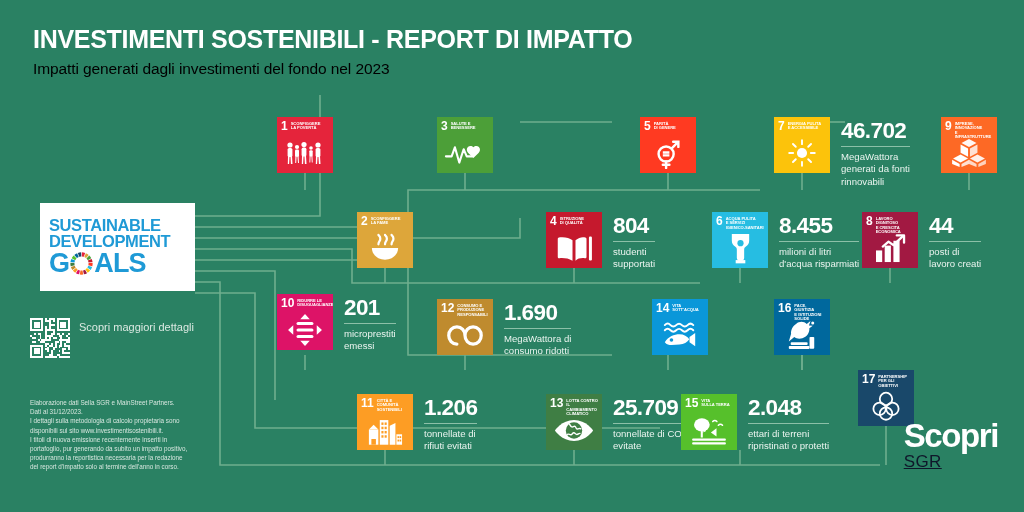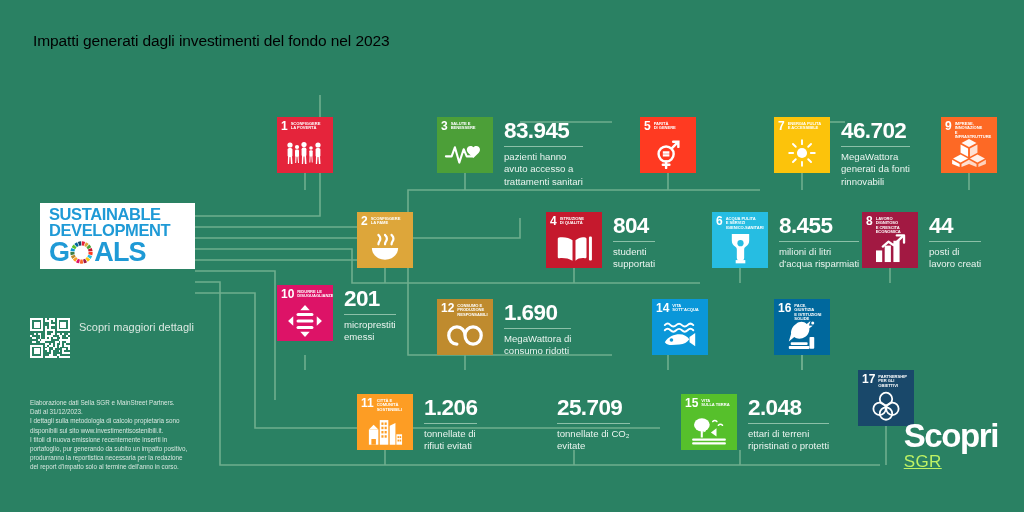--- a/index.html
+++ b/index.html
@@ -21,21 +21,21 @@
     font-size:25px; font-weight:bold; letter-spacing:-0.3px;
     line-height:1.1; white-space:nowrap;
   }
   .h-sub{
     font-size:15.5px; font-weight:normal; margin-top:6px;
     letter-spacing:-0.1px; color:#000000; white-space:nowrap;
   }
 
   
   .sdgbox{
-    position:absolute; left:40px; top:203px; width:155px; height:66px;
+    position:absolute; left:40px; top:203px; width:155px; height:88px;
     background:#ffffff; z-index:6;
     display:flex; flex-direction:column; justify-content:center;
     padding:6px 0 6px 9px;
   }
   .sdg-l1,.sdg-l2{ color:#1f9ad6; font-weight:bold; font-size:16.5px; line-height:16px; letter-spacing:-0.4px;}
   .sdg-l3{ color:#1f9ad6; font-weight:bold; font-size:27px; line-height:27px; letter-spacing:-0.8px;
            display:flex; align-items:center; margin-top:1px;}
   .sdg-wheel{ display:inline-block; width:23px; height:23px; margin:0 1px; position:relative; }
 
   
@@ -46,21 +46,21 @@
   
   .foot{
     position:absolute; left:30px; top:398px; width:180px; z-index:6;
     font-size:6.3px; line-height:9.2px; color:#d7e7df;
   }
   .foot p{ margin:0; }
 
   
   .sella{ position:absolute; right:26px; top:420px; z-index:6; text-align:left; }
   .sella-main{ font-size:33px; font-weight:bold; letter-spacing:-1.4px; line-height:32px;}
-  .sella-sub{ font-size:17px; letter-spacing:0.4px; line-height:18px; margin-top:1px; color:#bef264;text-decoration:underline;}
+  .sella-sub{ font-size:17px; letter-spacing:0.4px; line-height:18px; margin-top:1px; color:#0f172a;text-decoration:underline;}
 
   
   .item{ position:absolute; z-index:4; display:flex; align-items:flex-start; }
   .tile{
     width:56px; height:56px; flex:0 0 56px; position:relative;
     padding:4px 4px 0 4px; color:#fff; overflow:hidden;
   }
   .tile-head{ display:flex; align-items:flex-start; gap:3px; height:16px;}
   .tile-num{ font-size:12px; font-weight:bold; line-height:11px; }
   .tile-lbl{
@@ -115,20 +115,21 @@
 
       <path d="M385 450 V465"></path>
       <path d="M574 450 V465"></path>
       <path d="M740 450 V465"></path>
 
       <path d="M802 355 V370"></path>
     </g>
   </svg>
 
   <div class="header">
+    <div class="h-title">INVESTIMENTI SOSTENIBILI - REPORT DI IMPATTO</div>
     <div class="h-sub">Impatti generati dagli investimenti del fondo nel 2023</div>
   </div>
 
   <div class="sdgbox">
     <div class="sdg-l1">SUSTAINABLE</div>
     <div class="sdg-l2">DEVELOPMENT</div>
     <div class="sdg-l3">
       <span>G</span>
       <span class="sdg-wheel">
         <svg viewBox="0 0 48 48" width="23" height="23">
@@ -448,27 +449,20 @@
             <span class="tile-lbl" style="white-space: pre-line;">SALUTE E
 BENESSERE</span>
           </div>
           <div class="tile-ico">
             <svg viewBox="0 0 44 26" width="42" height="25" fill="none">
               <path d="M2 16h6l3.4-9.5 4.6 16 4.6-14 3.2 7.5H30" stroke="#fff" stroke-width="2.2" stroke-linecap="round" stroke-linejoin="round"></path>
               <path d="M36.6 6.3c-1.6-1.7-4.3-1.6-5.8.2-1.5-1.8-4.2-1.9-5.8-.2-1.7 1.8-1.4 4.5.4 6.2l5.4 5.1 5.4-5.1c1.8-1.7 2.1-4.4.4-6.2z" fill="#fff"></path>
             </svg>
           </div>
         </div>
-        <div class="stat">
-          <div class="stat-num">83.945</div>
-          <div class="stat-rule"></div>
-          <div class="stat-desc">pazienti hanno
-avuto accesso a
-trattamenti sanitari</div>
-        </div>
       </div>
       <div class="item no-stat" style="left: 640px; top: 117px;">
         <div class="tile" style="background: rgb(255, 58, 33);">
           <div class="tile-head">
             <span class="tile-num">5</span>
             <span class="tile-lbl" style="white-space: pre-line;">PARITÀ
 DI GENERE</span>
           </div>
           <div class="tile-ico">
             <svg viewBox="0 0 34 34" width="32" height="32" fill="none" stroke="#fff" stroke-width="2.6">
@@ -610,21 +604,21 @@
             </svg>
           </div>
         </div>
         <div class="stat">
           <div class="stat-num">44</div>
           <div class="stat-rule"></div>
           <div class="stat-desc">posti di
 lavoro creati</div>
         </div>
       </div>
-      <div class="item" style="left: 277px; top: 285px;">
+      <div class="item" style="left: 277px; top: 294px;">
         <div class="tile" style="background: rgb(221, 19, 103);">
           <div class="tile-head">
             <span class="tile-num">10</span>
             <span class="tile-lbl" style="white-space: pre-line;">RIDURRE LE
 DISUGUAGLIANZE</span>
           </div>
           <div class="tile-ico">
             <svg viewBox="0 0 36 34" width="34" height="32" fill="#fff">
               <path d="M18 0l5 5.5H13z"></path>
               <path d="M18 34l5-5.5H13z"></path>
@@ -755,20 +749,35 @@
           </div>
         </div>
         <div class="stat">
           <div class="stat-num">1.206</div>
           <div class="stat-rule"></div>
           <div class="stat-desc">tonnellate di
 rifiuti evitati</div>
         </div>
       </div>
       <div class="item" style="left: 546px; top: 394px;">
+        <div class="tile" style="background: rgb(63, 126, 68);">
+          <div class="tile-head">
+            <span class="tile-num">13</span>
+            <span class="tile-lbl" style="white-space: pre-line;">LOTTA CONTRO
+IL CAMBIAMENTO
+CLIMATICO</span>
+          </div>
+          <div class="tile-ico">
+            <svg viewBox="0 0 42 26" width="40" height="25" fill="none">
+              <path d="M1 13C1 13 8 2 21 2s20 11 20 11-7 11-20 11S1 13 1 13z" fill="#fff"></path>
+              <circle cx="21" cy="13" r="8.6" fill="#3f7e44"></circle>
+              <path d="M16 6.4c1.6 1 1 2.4 2.6 2.8 1.6.4 2-1.2 3.4-.6 1.4.6.6 2.4 2.2 2.8 1.6.4 2.6-1.4 3.8-.2M14 17c1.8-.8 2.4.8 4 .4 1.6-.4 1.2-2 2.8-2s1.6 1.8 3.2 1.8c1.6 0 1.8-1.4 3.2-1.2" stroke="#fff" stroke-width="1.5" stroke-linecap="round"></path>
+            </svg>
+          </div>
+        </div>
         <div class="stat">
           <div class="stat-num">25.709</div>
           <div class="stat-rule"></div>
           <div class="stat-desc">tonnellate di CO₂
 evitate</div>
         </div>
       </div>
       <div class="item" style="left: 681px; top: 394px;">
         <div class="tile" style="background: rgb(86, 192, 43);">
           <div class="tile-head">

